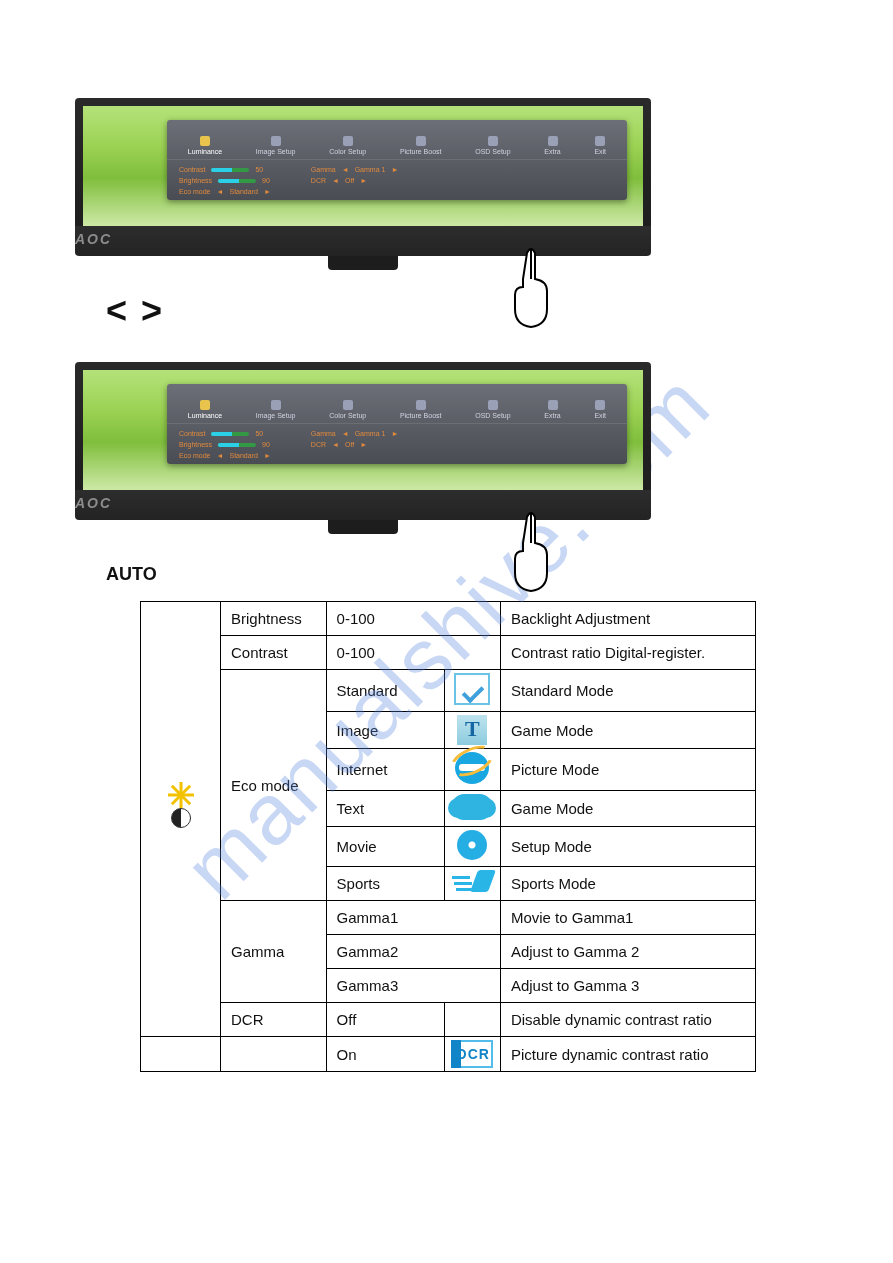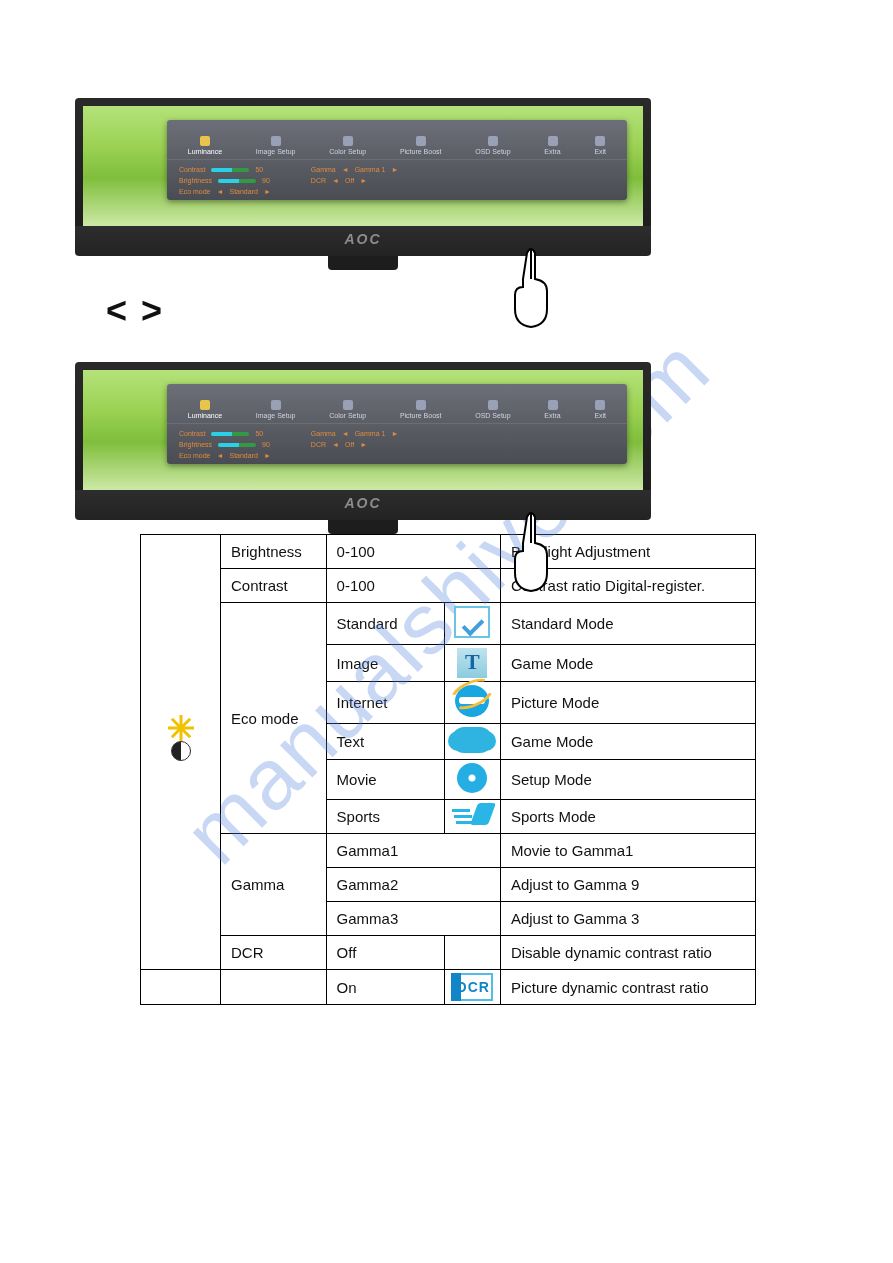--- a/index.html
+++ b/index.html
@@ -20,21 +20,21 @@
   .osd-tabs { display: flex; justify-content: space-around; align-items: flex-end; height: 40px; border-bottom: 1px solid rgba(255,255,255,.1); padding: 0 4px 4px; }
   .osd-tab { display: flex; flex-direction: column; align-items: center; gap: 2px; color: #d0d3de; }
   .osd-tab.sel { color: #fff; }
   .osd-ico { width: 10px; height: 10px; background: #9aa0b5; border-radius: 2px; }
   .osd-tab.sel .osd-ico { background: #e8c44c; }
   .osd-body { display: flex; gap: 40px; padding: 6px 12px; font-size: 7px; color: #e08a3c; }
   .osd-col { display: flex; flex-direction: column; gap: 4px; white-space: nowrap; }
   .osd-row { display: flex; align-items: center; gap: 6px; }
   .bar { display:inline-block; width: 38px; height:4px; background:#394; border-radius:2px; position:relative; overflow:hidden;}
   .bar::after{content:"";position:absolute;left:0;top:0;bottom:0;width:55%;background:#2bd0e6;}
-  .bezel-bottom { background: linear-gradient(#2d2d2d,#232323); height: 30px; border-radius: 0 0 4px 4px; text-align:center; color:#8c8c8c; font-size:14px; letter-spacing:2px; line-height:26px; font-style:italic; font-weight:bold;}
+  .bezel-bottom { background: linear-gradient(#2d2d2d,#232323); height: 30px; border-radius: 0 0 4px 4px; color:#8c8c8c; font-size:14px; letter-spacing:2px; line-height:26px; font-style:italic; font-weight:bold;}
   .stand { width: 70px; height: 14px; background: #1d1d1d; margin: 0 auto; border-radius: 0 0 4px 4px;}
 
   .hand { position: absolute; right: 90px; bottom: -68px; width: 60px; }
   .hand svg { width: 60px; height: 90px; }
 
   
   .nav-arrows { margin: 20px 0 0 106px; font-size: 36px; font-weight: bold; color:#111; letter-spacing: 14px; }
 
   .auto-heading { margin: 30px 0 16px 106px; font-weight: bold; font-size: 18px; }
 
@@ -234,20 +234,21 @@
     </div>
     <div class="bezel-bottom">AOC</div>
     <div class="stand"></div>
     <div class="hand">
       <svg viewBox="0 0 60 90">
           <path d="M30 4 L30 34 M26 8 Q30 0 34 8 L34 34 Q46 36 46 46 L46 64 Q46 80 30 82 Q14 80 14 64 L14 50 Q14 42 22 42 L22 34 Z" fill="#fff" stroke="#000" stroke-width="2"></path>
         </svg>
     </div>
   </div>
 
+  <div class="auto-heading">AUTO</div>
 
   <table>
     <tbody>
         <tr>
       <td class="lumcell" rowspan="12">
         <span class="sun">
           <span class="core"></span>
           <span class="ray" style="transform:translate(-50%,-23px) rotate(0deg)"></span>
           <span class="ray" style="transform:translate(-50%,-23px) rotate(45deg)"></span>
           <span class="ray" style="transform:translate(-50%,-23px) rotate(90deg)"></span>
@@ -298,21 +299,21 @@
       <td class="iconcell"><span class="run-ico"></span></td>
       <td>Sports Mode</td>
     </tr>
     <tr>
       <td rowspan="3">Gamma</td>
       <td colspan="2">Gamma1</td>
       <td>Movie to Gamma1</td>
     </tr>
     <tr>
       <td colspan="2">Gamma2</td>
-      <td>Adjust to Gamma 9</td>
+      <td>Adjust to Gamma 2</td>
     </tr>
     <tr>
       <td colspan="2">Gamma3</td>
       <td>Adjust to Gamma 3</td>
     </tr>
     <tr>
       <td>DCR</td>
       <td>Off</td>
       <td></td>
       <td>Disable dynamic contrast ratio</td>

